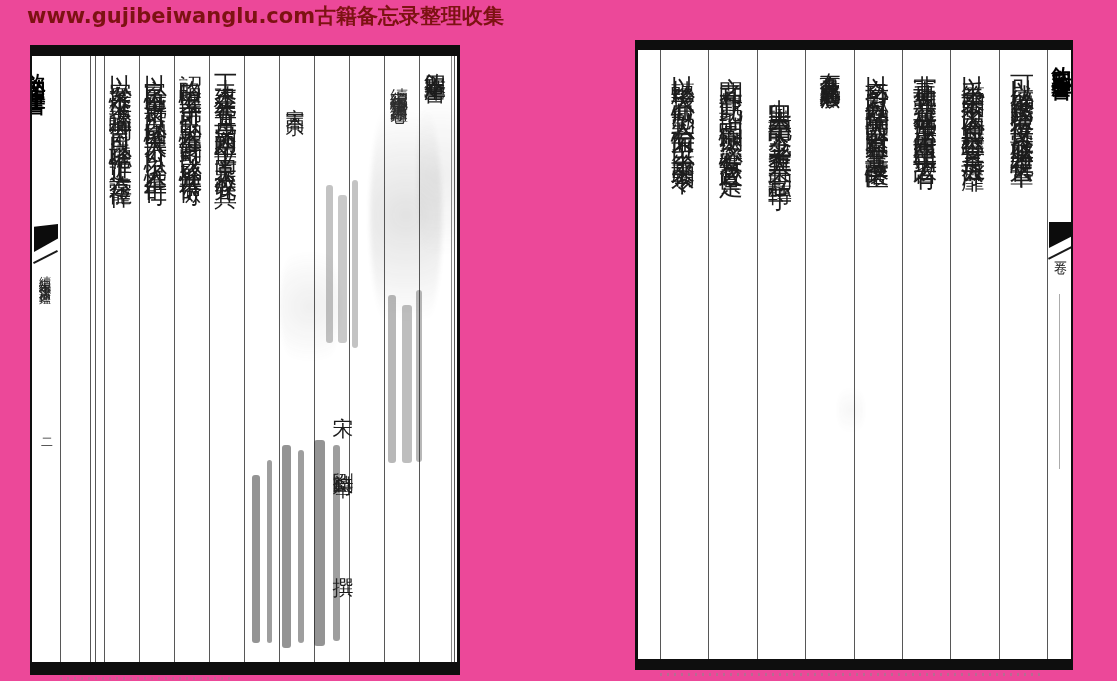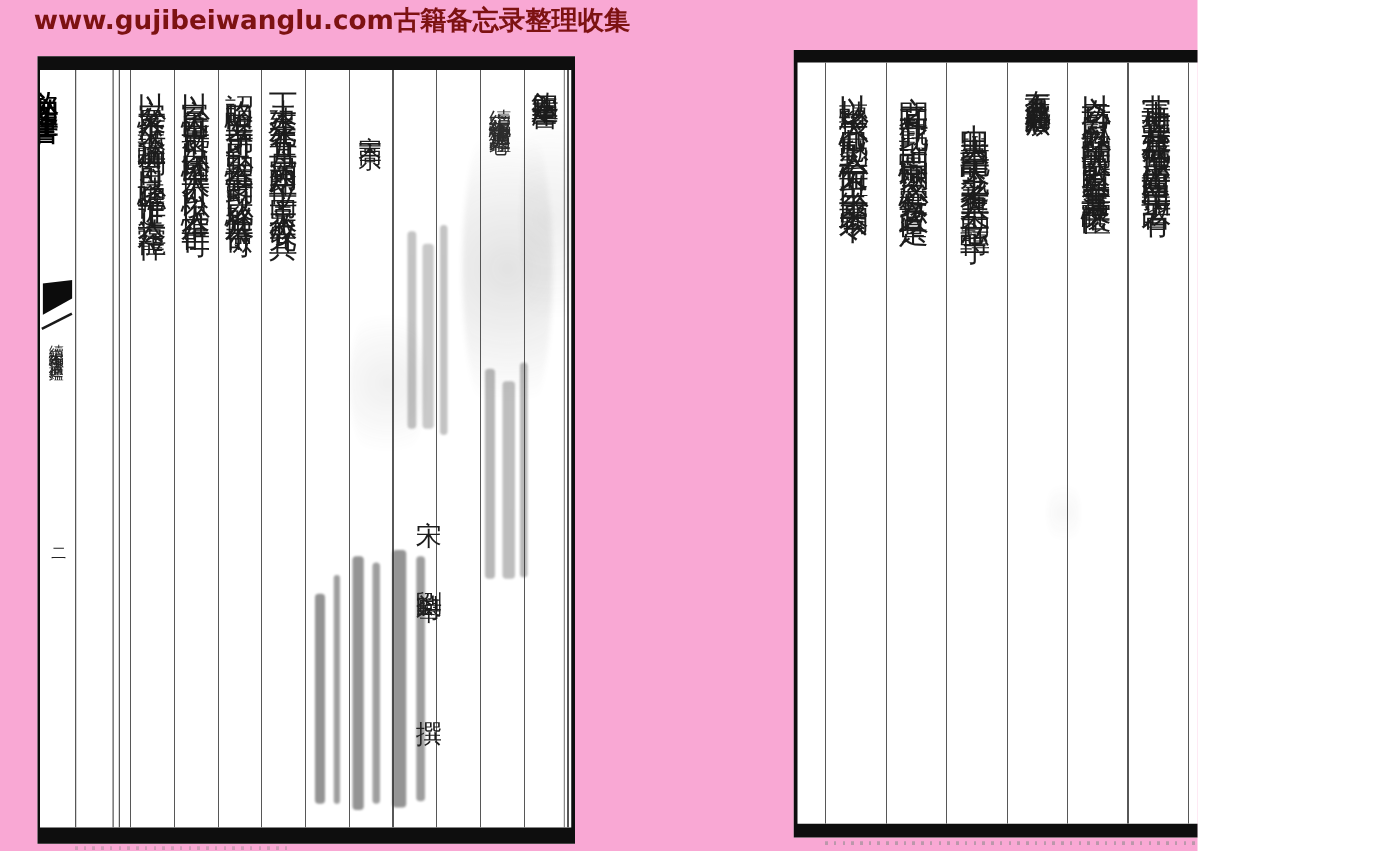--- a/index.html
+++ b/index.html
@@ -2,21 +2,21 @@
 <html style="--wm: #7d1212; --ink: #1c1c1c; --border: #0e0e0e;"><head>
 <meta charset="utf-8">
 <style>
   :root{
     --wm:#7d1212;
     --ink:#1c1c1c;
     --border:#0e0e0e;
     --rule:rgba(45,45,45,.8);
   }
   html,body{margin:0;padding:0;background:#ffffff;}
-  .canvas{position:relative;width:958px;height:681px;background:#f9a8d4;overflow:hidden;
+  .canvas{position:relative;width:1117px;height:681px;background:#ec4899;overflow:hidden;
           font-family:"DejaVu Serif","Liberation Serif",serif;}
   .watermark{position:absolute;left:27px;top:2px;font-family:"DejaVu Sans","Liberation Sans",sans-serif;
              font-weight:bold;font-size:21px;color:var(--wm);letter-spacing:0px;white-space:nowrap;}
   .page{position:absolute;box-sizing:border-box;background:#fff;overflow:hidden;}
   .page-left{left:30px;top:45px;width:430px;height:630px;
              border:2px solid var(--border);border-top-width:11px;border-bottom-width:13px;border-right-width:3px;}
   .page-right{left:635px;top:40px;width:438px;height:630px;
               border:2px solid var(--border);border-top-width:10px;border-bottom-width:11px;border-left-width:3px;}
   .grid{position:absolute;top:0;bottom:0;pointer-events:none;}
   .grid-left{left:72px;width:352px;background:repeating-linear-gradient(to right,var(--rule) 0 1px,transparent 1px 35px);}

